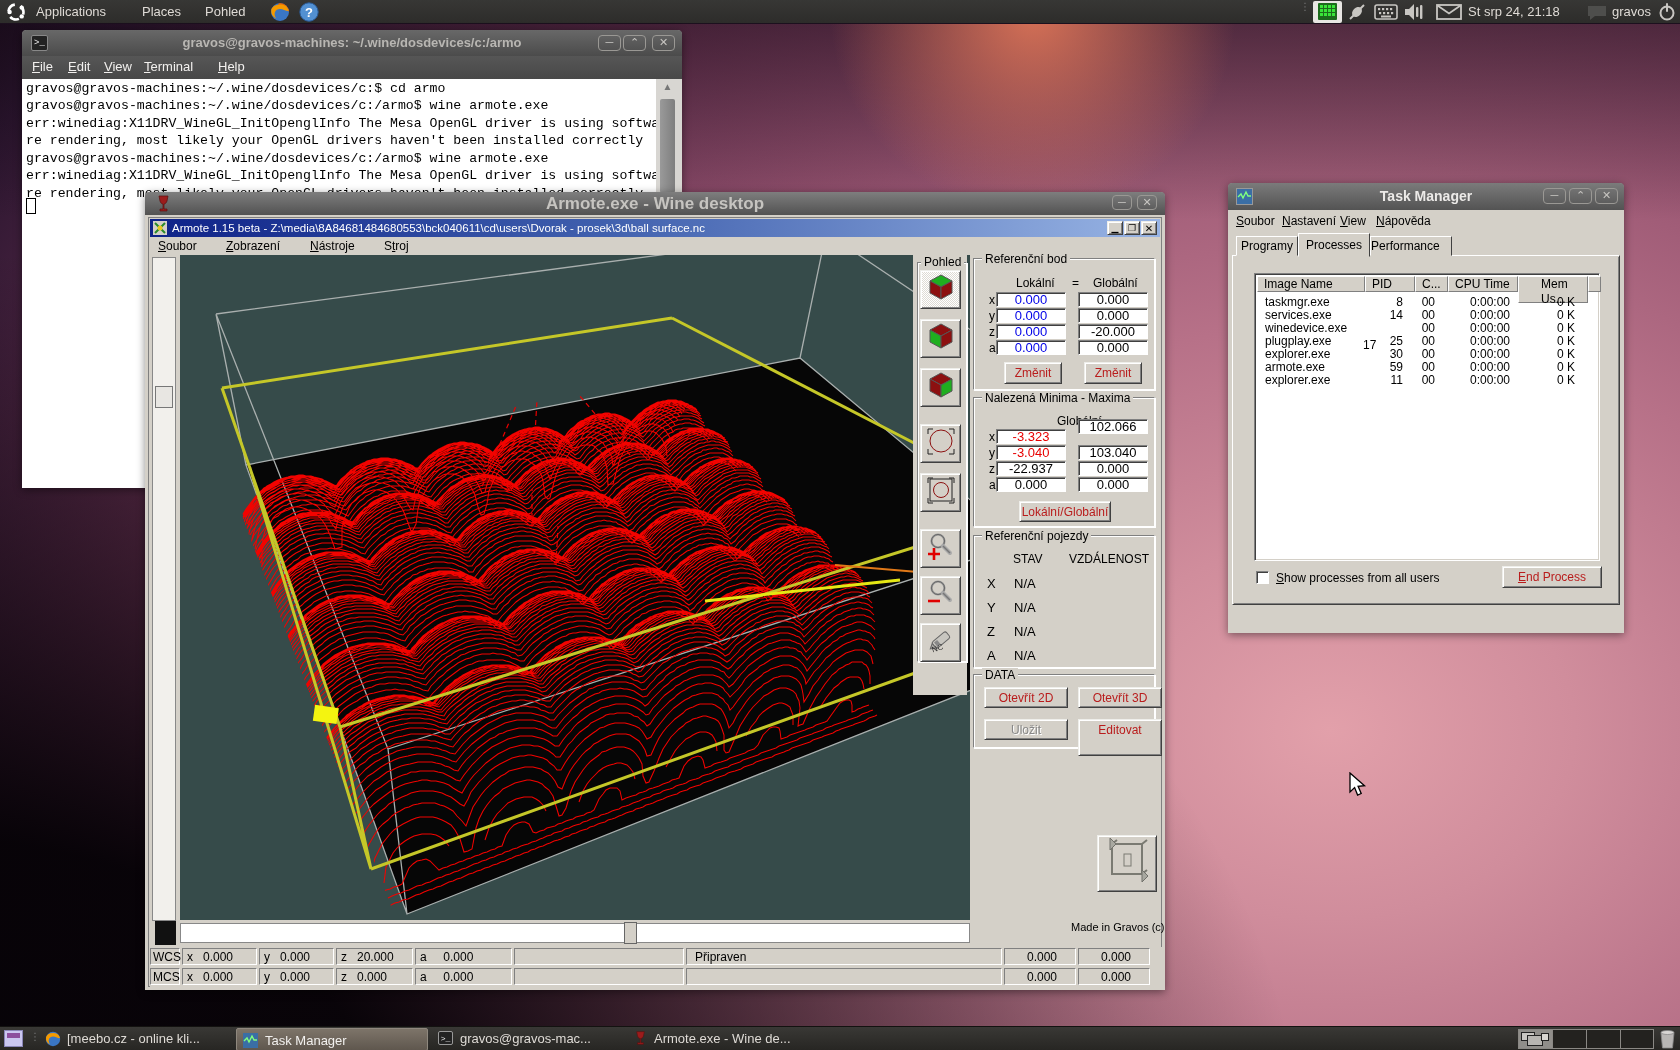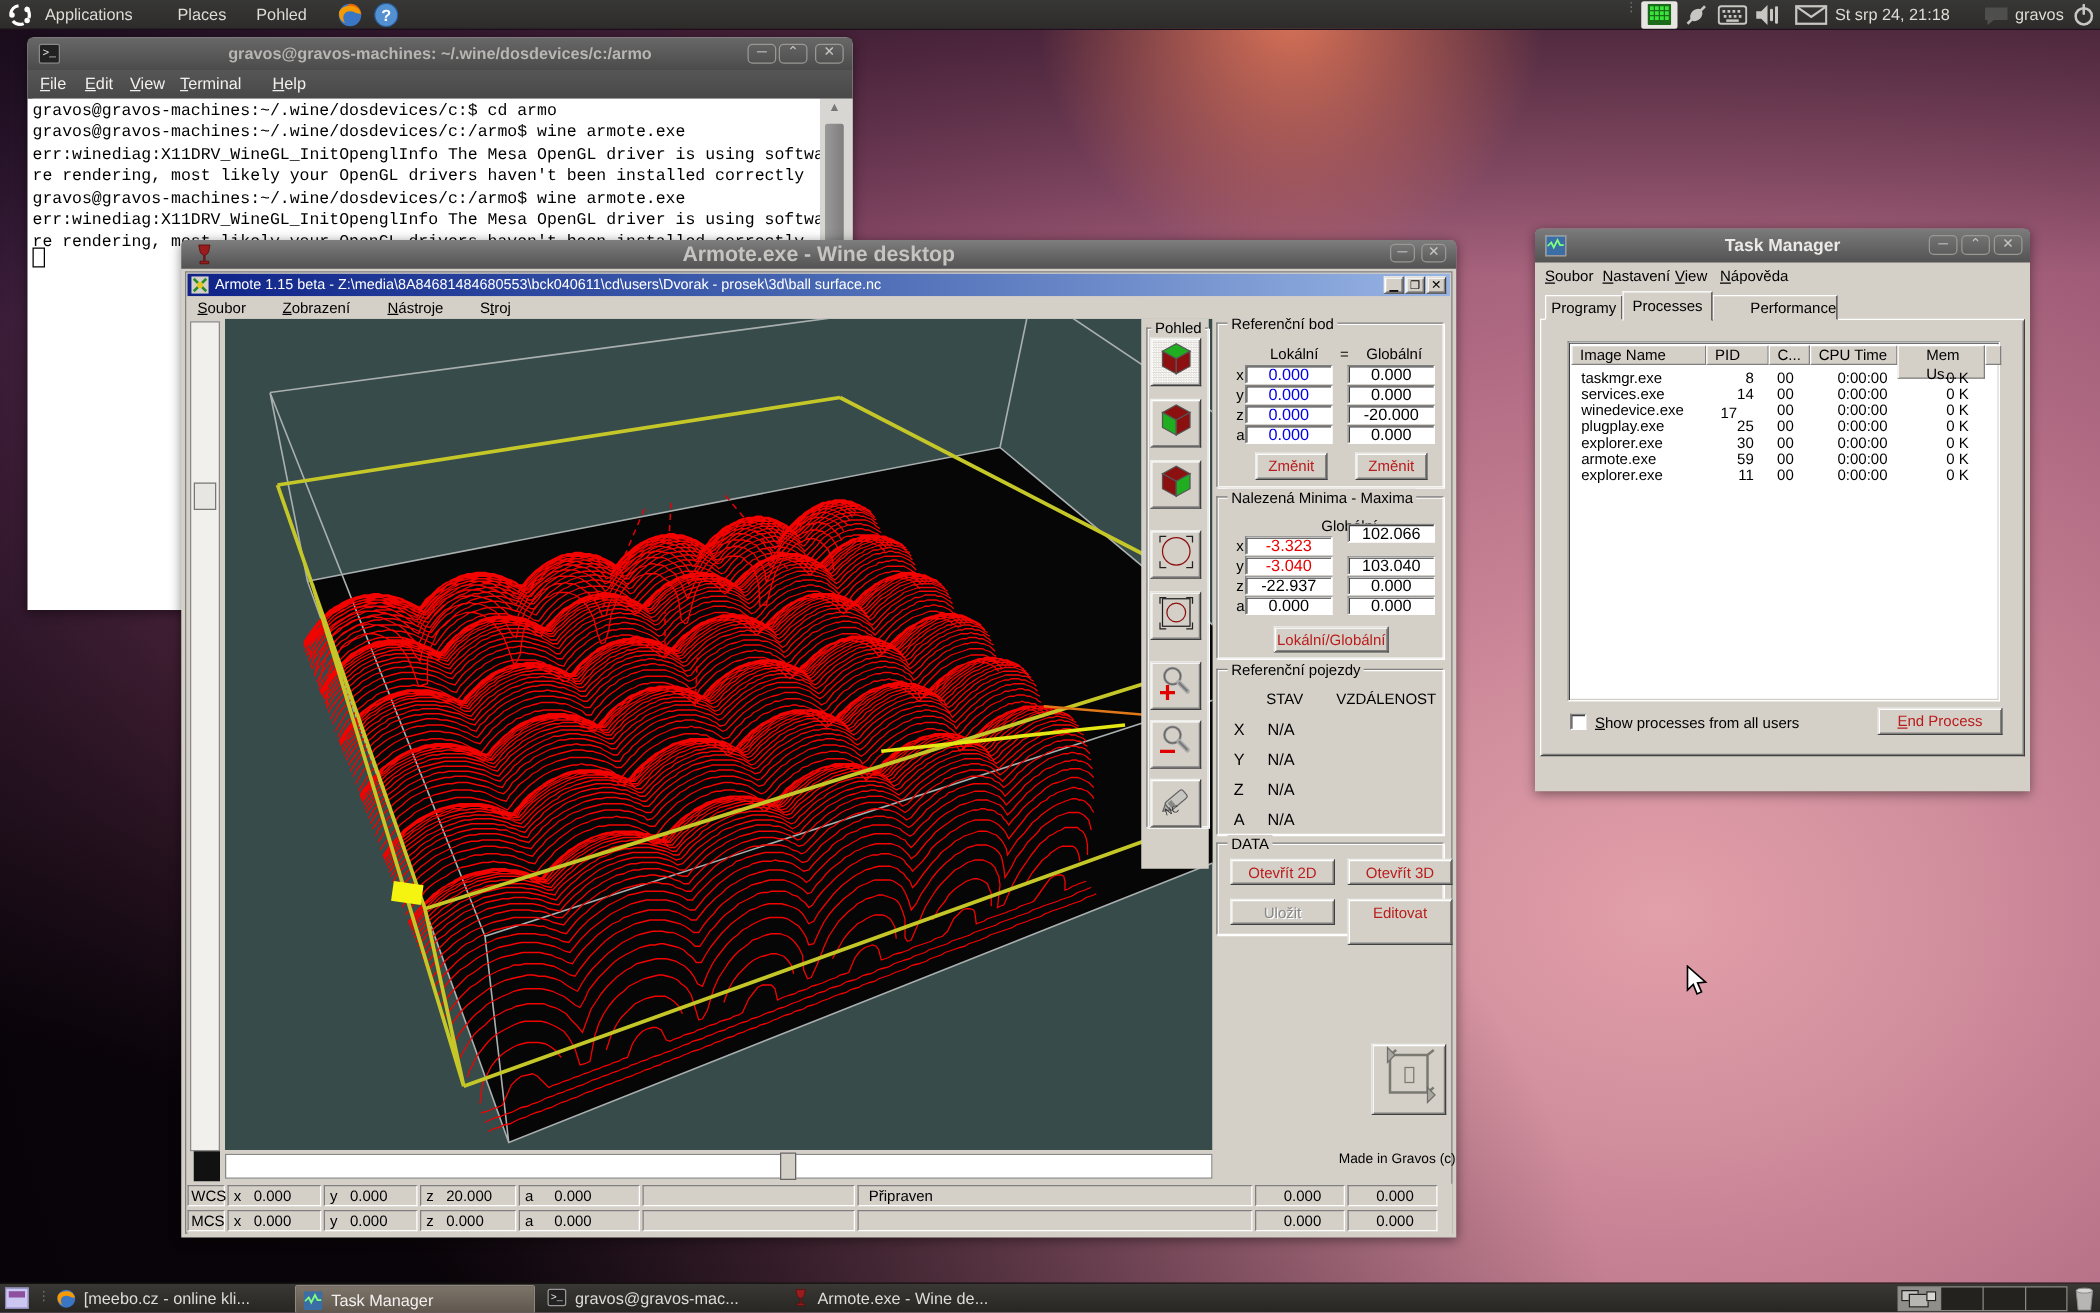--- a/index.html
+++ b/index.html
@@ -366,40 +366,40 @@
   <span class="abs" style="left:4px;top:3px"><u>S</u>oubor</span>
       <span class="abs" style="left:50px;top:3px"><u>N</u>astavení</span>
       <span class="abs" style="left:108px;top:3px"><u>V</u>iew</span>
       <span class="abs" style="left:144px;top:3px"><u>N</u>ápověda</span>
  </div>
  <div class="abs" id="tmbody" style="left:4px;top:50px;width:388px;height:372px">
       <div class="abs" style="left:0px;top:0px;width:388px;height:372px">
         <div class="abs" style="left:0;top:22px;width:388px;height:350px;background:#d4d0c8;border:1px solid;border-color:#fff #404040 #404040 #fff;box-shadow:inset 1px 1px 0 #d4d0c8,inset -1px -1px 0 #808080"></div>
         <div class="abs" style="left:4px;top:3px;width:62px;height:20px;background:#d4d0c8;border:1px solid;border-color:#fff #404040 #d4d0c8 #fff;font-size:12px;text-align:center;line-height:18px">Programy</div>
         <div class="abs" style="left:66px;top:0px;width:72px;height:24px;background:#d4d0c8;border:1px solid;border-color:#fff #404040 #d4d0c8 #fff;font-size:12px;text-align:center;line-height:22px;z-index:2">Processes</div>
-        <div class="abs" style="left:138px;top:3px;width:100px;height:20px;background:#d4d0c8;border:1px solid;border-color:#fff #404040 #d4d0c8 #fff;font-size:12px;text-align:right;line-height:18px">Performance</div>
+        <div class="abs" style="left:138px;top:3px;width:82px;height:20px;background:#d4d0c8;border:1px solid;border-color:#fff #404040 #d4d0c8 #fff;font-size:12px;text-align:left;line-height:18px">Performance</div>
         <div class="abs sunk" style="left:22px;top:40px;width:346px;height:288px;background:#fff">
           <div class="abs" style="left:2px;top:2px;width:108px;height:16px;background:#d4d0c8;border:1px solid;border-color:#fff #808080 #808080 #fff;font-size:12px;padding-left:6px;line-height:15px">Image Name</div>
           <div class="abs" style="left:110px;top:2px;width:50px;height:16px;background:#d4d0c8;border:1px solid;border-color:#fff #808080 #808080 #fff;font-size:12px;padding-left:6px;line-height:15px">PID</div>
           <div class="abs" style="left:160px;top:2px;width:33px;height:16px;background:#d4d0c8;border:1px solid;border-color:#fff #808080 #808080 #fff;font-size:12px;padding-left:6px;line-height:15px">C...</div>
           <div class="abs" style="left:193px;top:2px;width:70px;height:16px;background:#d4d0c8;border:1px solid;border-color:#fff #808080 #808080 #fff;font-size:12px;padding-left:6px;line-height:15px">CPU Time</div>
           <div class="abs" style="left:263px;top:2px;width:70px;height:27px;background:#d4d0c8;border:1px solid;border-color:#fff #808080 #808080 #fff;font-size:12px;padding-left:22px;line-height:15px">Mem Us...</div>
           <div class="abs" style="left:333px;top:2px;width:13px;height:16px;background:#d4d0c8;border:1px solid;border-color:#fff #808080 #808080 #fff;font-size:12px;padding-left:6px;line-height:15px"></div>
           <span class="abs" style="left:10px;top:21px;font-size:12px">taskmgr.exe</span>
           <span class="abs" style="left:108px;top:21px;width:40px;text-align:right;font-size:12px">8</span>
           <span class="abs" style="left:160px;top:21px;width:20px;text-align:right;font-size:12px">00</span>
           <span class="abs" style="left:200px;top:21px;width:55px;text-align:right;font-size:12px">0:00:00</span>
           <span class="abs" style="left:270px;top:21px;width:50px;text-align:right;font-size:12px">0 K</span>
           <span class="abs" style="left:10px;top:34px;font-size:12px">services.exe</span>
           <span class="abs" style="left:108px;top:34px;width:40px;text-align:right;font-size:12px">14</span>
           <span class="abs" style="left:160px;top:34px;width:20px;text-align:right;font-size:12px">00</span>
           <span class="abs" style="left:200px;top:34px;width:55px;text-align:right;font-size:12px">0:00:00</span>
           <span class="abs" style="left:270px;top:34px;width:50px;text-align:right;font-size:12px">0 K</span>
           <span class="abs" style="left:10px;top:47px;font-size:12px">winedevice.exe</span>
-          <span class="abs" style="left:108px;top:49px;width:40px;text-align:center;font-size:12px">17</span>
+          <span class="abs" style="left:108px;top:64px;width:40px;text-align:left;font-size:12px">17</span>
           <span class="abs" style="left:160px;top:47px;width:20px;text-align:right;font-size:12px">00</span>
           <span class="abs" style="left:200px;top:47px;width:55px;text-align:right;font-size:12px">0:00:00</span>
           <span class="abs" style="left:270px;top:47px;width:50px;text-align:right;font-size:12px">0 K</span>
           <span class="abs" style="left:10px;top:60px;font-size:12px">plugplay.exe</span>
           <span class="abs" style="left:108px;top:60px;width:40px;text-align:right;font-size:12px">25</span>
           <span class="abs" style="left:160px;top:60px;width:20px;text-align:right;font-size:12px">00</span>
           <span class="abs" style="left:200px;top:60px;width:55px;text-align:right;font-size:12px">0:00:00</span>
           <span class="abs" style="left:270px;top:60px;width:50px;text-align:right;font-size:12px">0 K</span>
           <span class="abs" style="left:10px;top:73px;font-size:12px">explorer.exe</span>
           <span class="abs" style="left:108px;top:73px;width:40px;text-align:right;font-size:12px">30</span>

